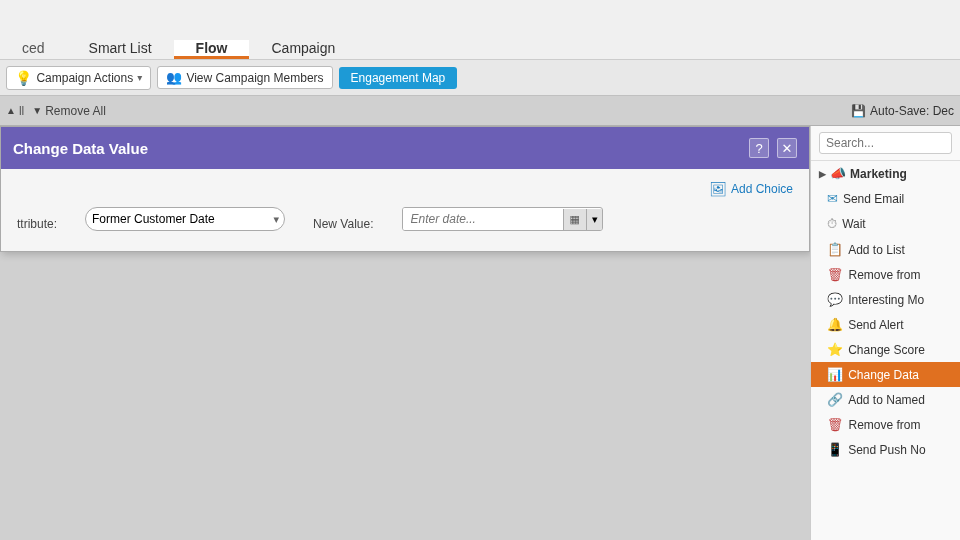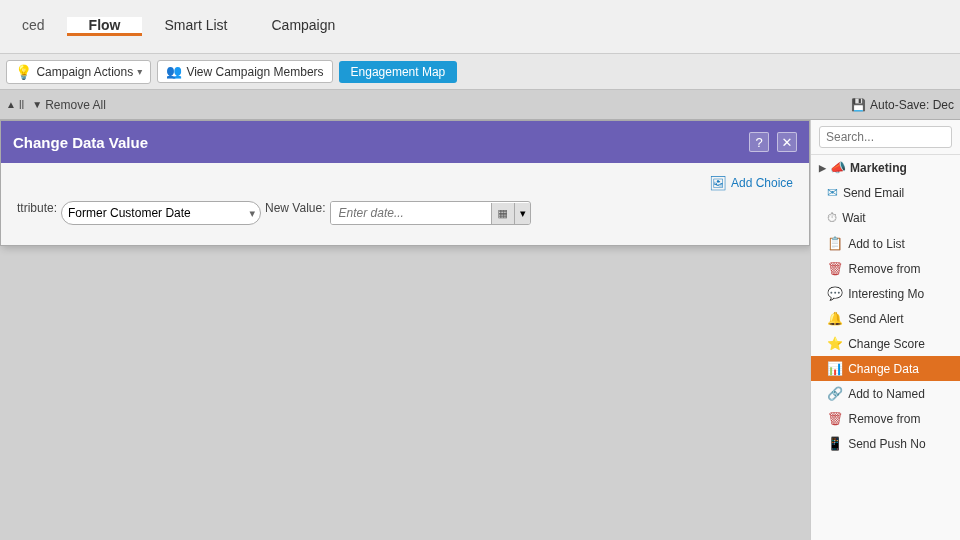--- a/index.html
+++ b/index.html
@@ -1,24 +1,24 @@
 <!DOCTYPE html>
 <html><head>
   <meta charset="utf-8">
   <style>
     * { box-sizing: border-box; margin: 0; padding: 0; }
     body { font-family: Arial, sans-serif; font-size: 13px; background: #d6d6d6; width: 960px; height: 540px; overflow: hidden; }
 
     
     .top-nav {
       display: flex;
-      align-items: center;
+      align-items: flex-end;
       background: #f0f0f0;
       border-bottom: 1px solid #ccc;
-      height: 54px;
+      height: 60px;
     }
     .nav-tab {
       padding: 0 22px;
       display: flex;
       align-items: center;
       cursor: pointer;
       color: #333;
       font-size: 14px;
       border-bottom: 3px solid transparent;
       position: relative;
@@ -150,22 +150,22 @@
       justify-content: flex-end;
       margin-bottom: 10px;
     }
     .btn-add-choice {
       display: flex; align-items: center; gap: 4px;
       color: #1a7bbf; font-size: 12px; cursor: pointer;
       border: none; background: none;
     }
     .form-row {
       display: flex;
-      align-items: flex-start;
-      gap: 4px;
+      align-items: flex-end;
+      gap: 28px;
     }
     .form-label { font-size: 12px; color: #444; white-space: nowrap; }
     .form-select {
       border: 1px solid #aaa;
       border-radius: 12px;
       padding: 4px 6px;
       font-size: 12px;
       background: #fff;
       width: 200px;
       appearance: none;
@@ -280,25 +280,25 @@
 
     .floppy-icon { font-size: 12px; }
   </style>
 </head>
 <body>
 
 <div class="top-nav">
   <div class="nav-tab inactive-left">
     <span>ced</span>
   </div>
+  <div class="nav-tab">
+    <span>Smart List</span>
+  </div>
   <div class="nav-tab active">
     <span>Flow</span>
-  </div>
-  <div class="nav-tab">
-    <span>Smart List</span>
   </div>
   <div class="nav-tab">
     <span>Campaign</span>
   </div>
 </div>
 
 <div class="toolbar">
   <button class="btn-campaign-actions">
     <span class="icon-bulb">💡</span>
     <span>Campaign Actions</span>

